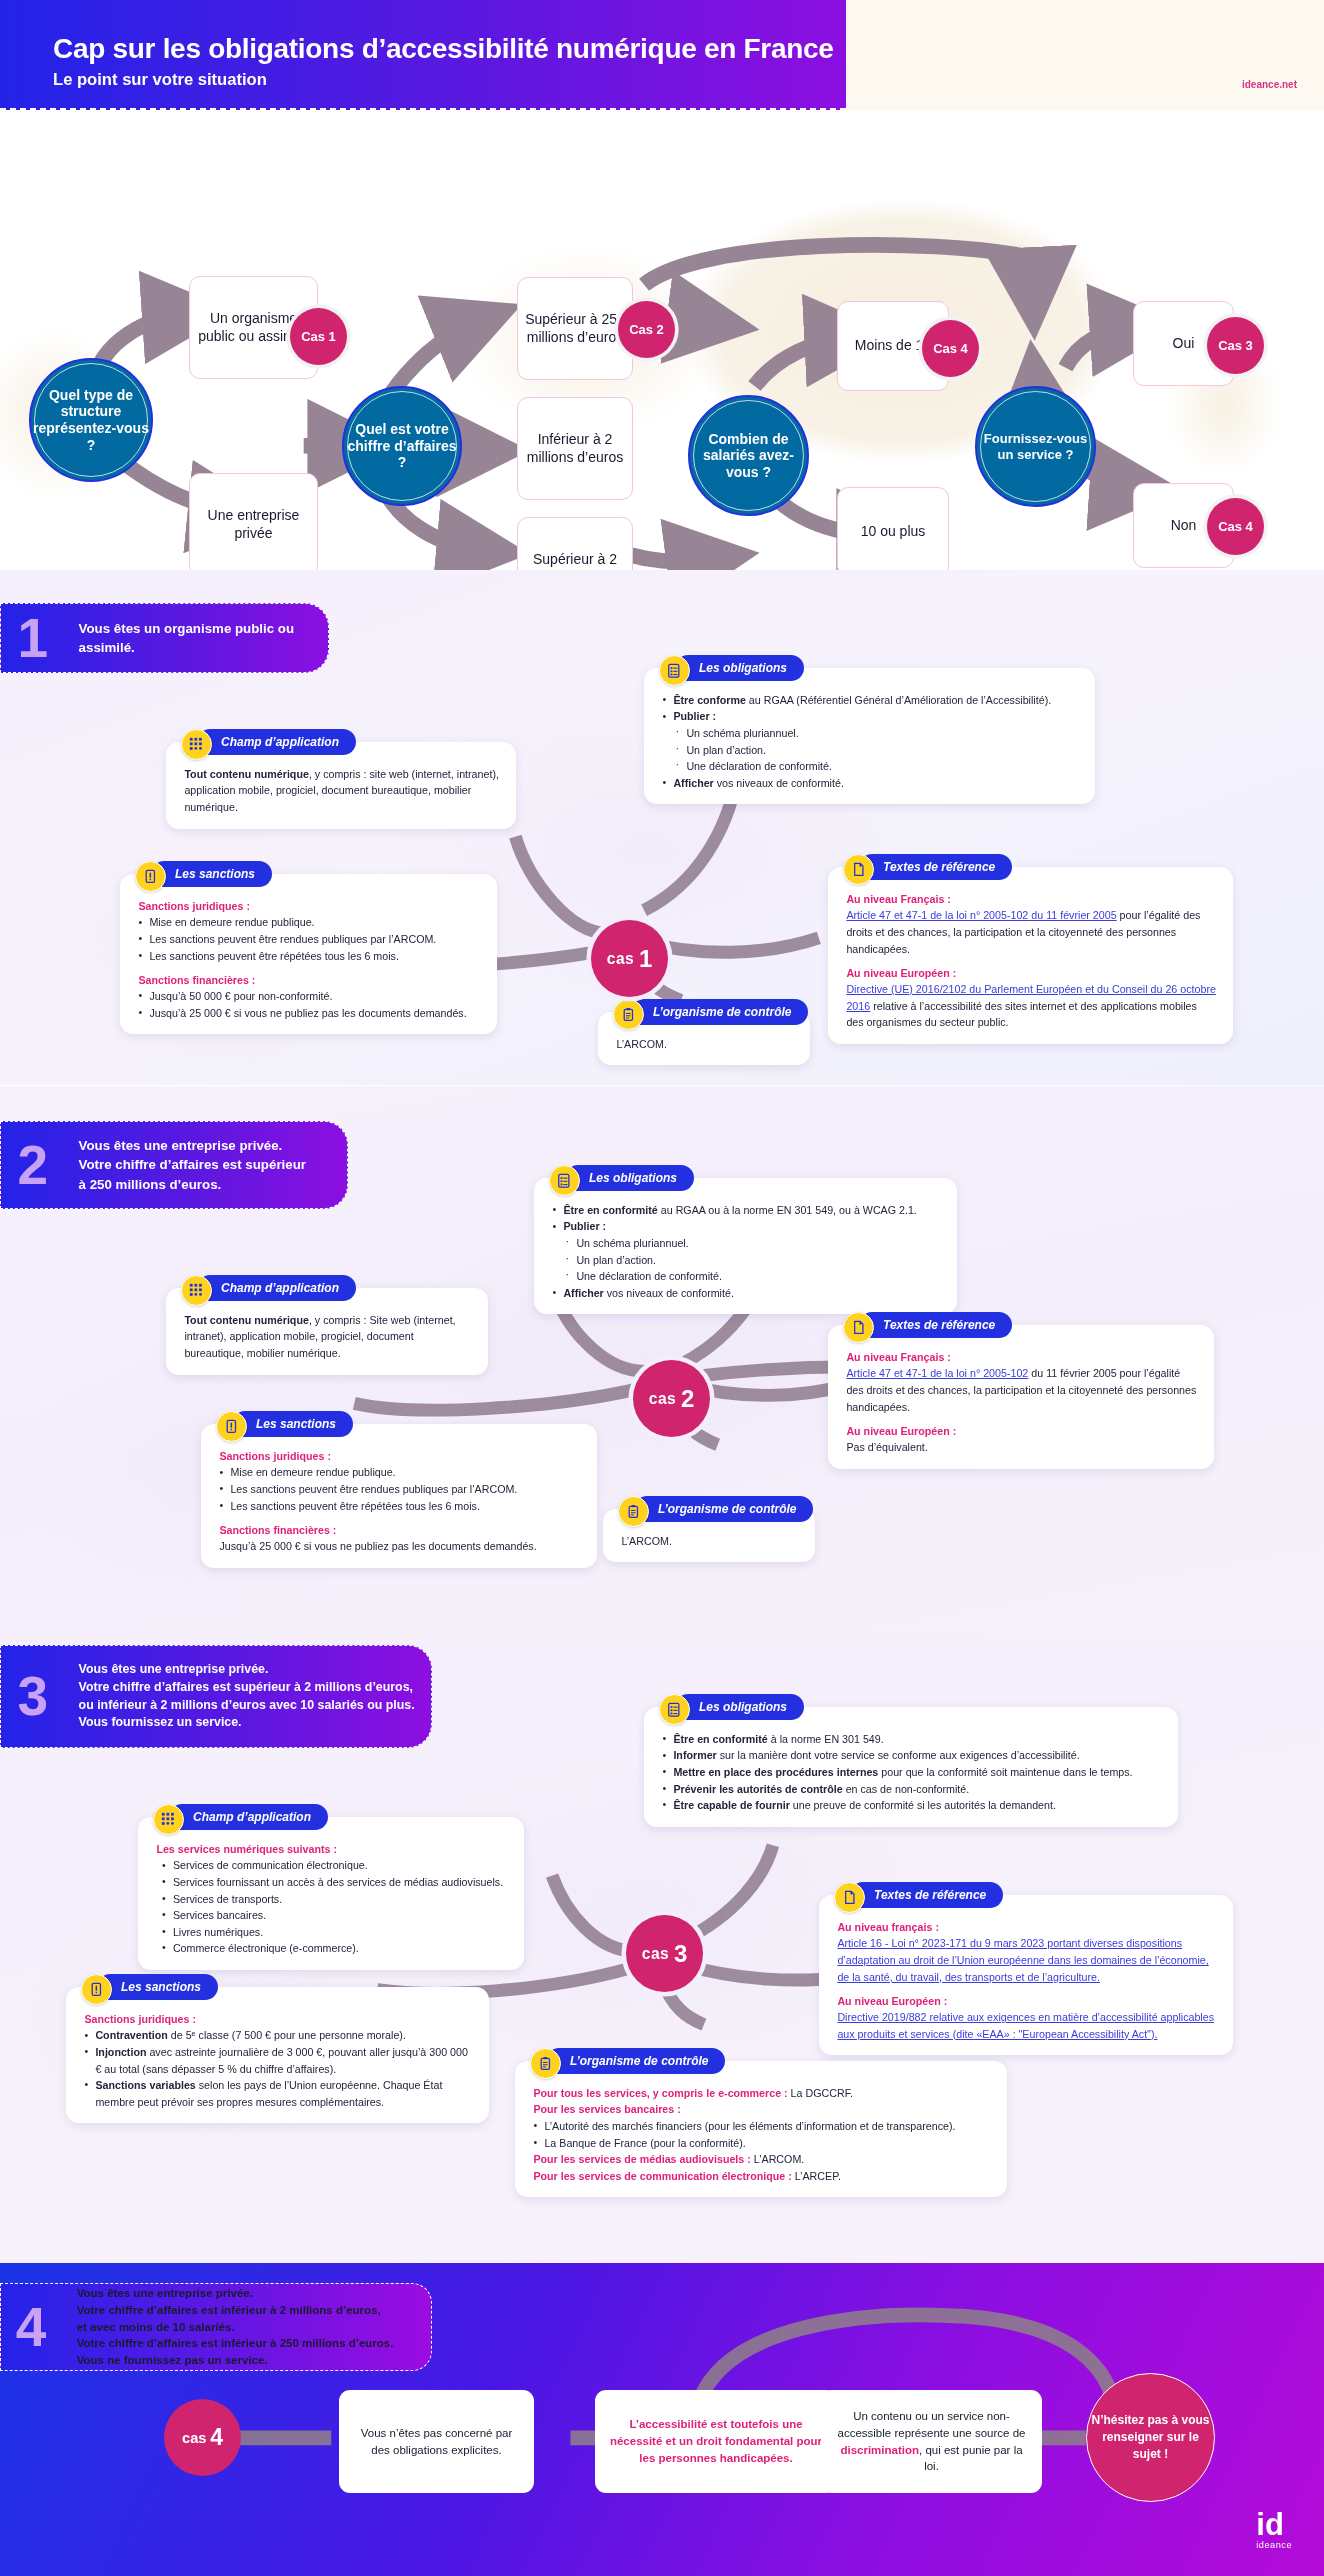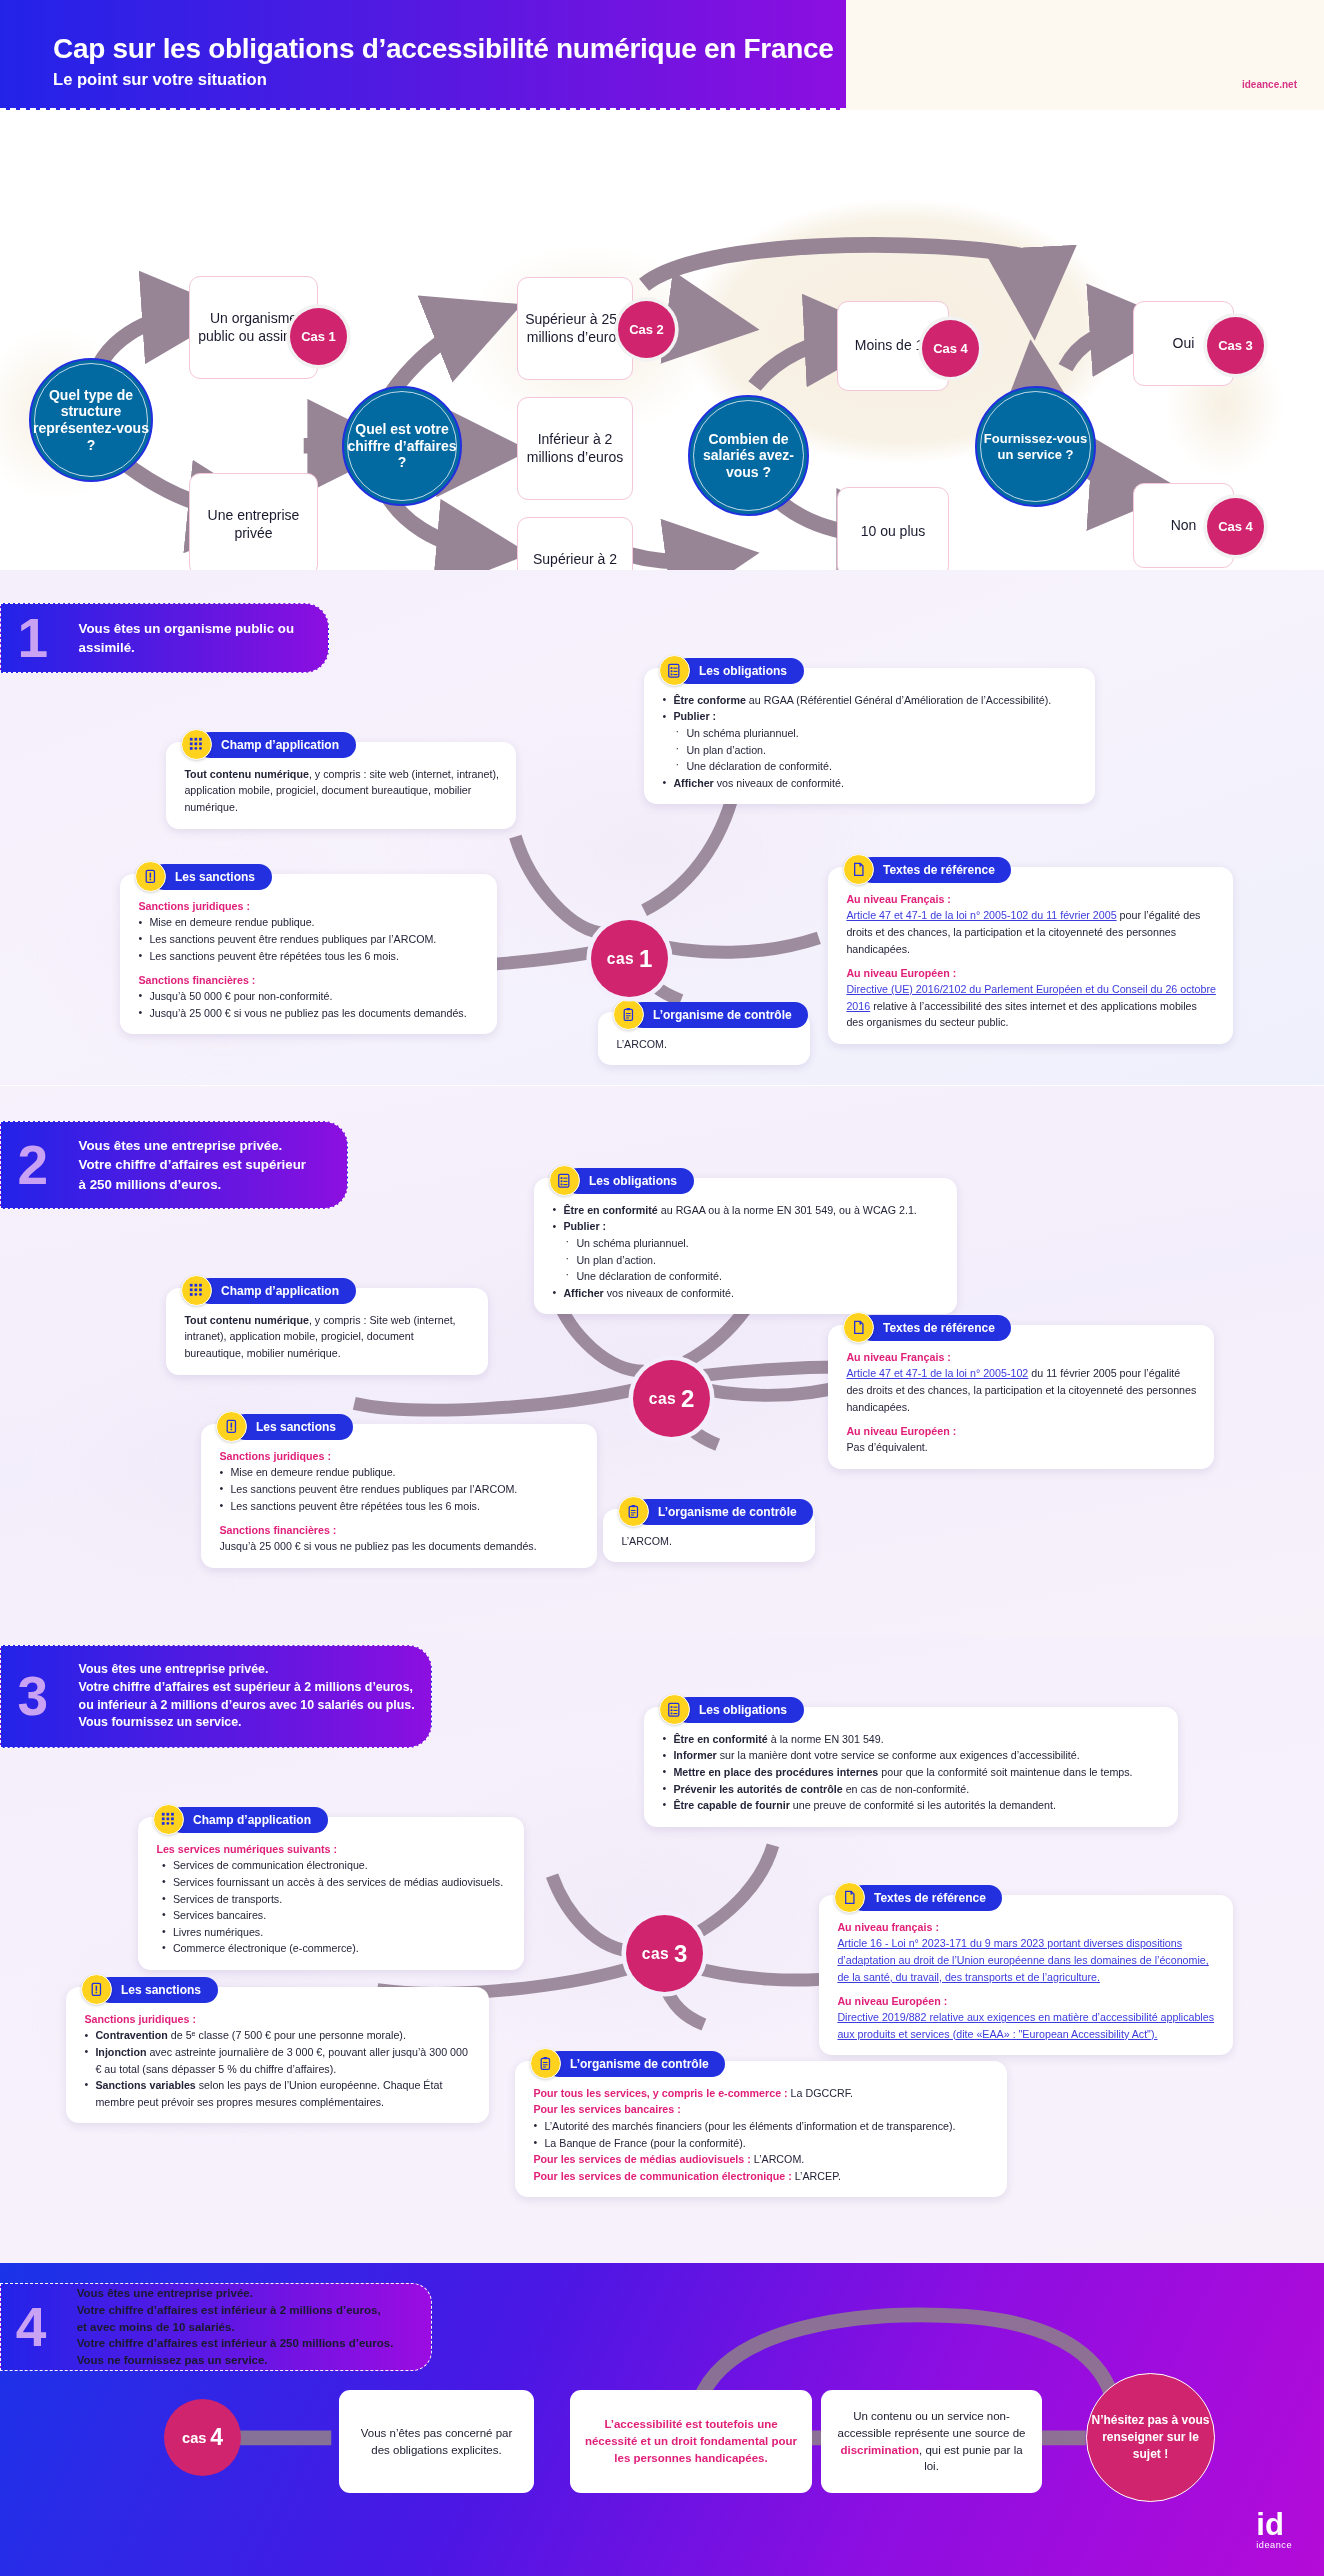--- a/index.html
+++ b/index.html
@@ -109,21 +109,21 @@
 
   
   .card {
     position: absolute; background: #fff; border-radius: 13px;
     box-shadow: 0 2.8px 9.2px rgba(60,20,110,.10);
     padding: 14.7px 16.6px 13px 18.4px;
     z-index: 12;
   }
   .card-head {
     position: absolute; top: -13px; left: 14.7px;
-    display: flex; align-items: center; z-index: 14;
+    display: flex; align-items: flex-start; z-index: 14; font-style: italic;
   }
   .chip-icon {
     width: 31px; height: 31px; border-radius: 50%;
     background: #ffd21e; display: flex; align-items: center; justify-content: center;
     border: 1.8px solid #fff; box-shadow: 0 0.9px 2.8px rgba(0,0,0,.18);
     position: relative; z-index: 2;
   }
   .chip-label {
     background: #2230e0; color: #fff; font-size: 12px; font-weight: bold;
     border-radius: 14.7px; padding: 5.5px 16.6px 5.5px 24px;
@@ -768,21 +768,21 @@
 
     <div class="cas4-bubble" style="left:164px; top:136px;">
       <span class="c" style="font-size:14.7px;">cas</span>
       <span class="n" style="font-size:23px; margin-left:3.7px;">4</span>
     </div>
 
     <div class="card4" style="left:339px; top:127px; width:195px; height:103px;">
       <span>Vous n’êtes pas concerné par des obligations explicites.</span>
     </div>
 
-    <div class="card4" style="left:570px; top:127px; width:242px; height:103px;">
+    <div class="card4" style="left:595px; top:127px; width:242px; height:103px;">
       <span class="lbl-pink" style="font-size:11.5px;">L’accessibilité est toutefois une nécessité et un droit fondamental pour les personnes handicapées.</span>
     </div>
 
     <div class="card4" style="left:821px; top:127px; width:221px; height:103px;">
       <span><span>Un contenu ou un service non-accessible représente une source de </span><b class="lbl-pink">discrimination</b><span>, qui est punie par la loi.</span></span>
     </div>
 
     <div class="cta-bubble" style="left:1086px; top:110px;">
       <span>N’hésitez pas à vous renseigner sur le sujet !</span>
     </div>

